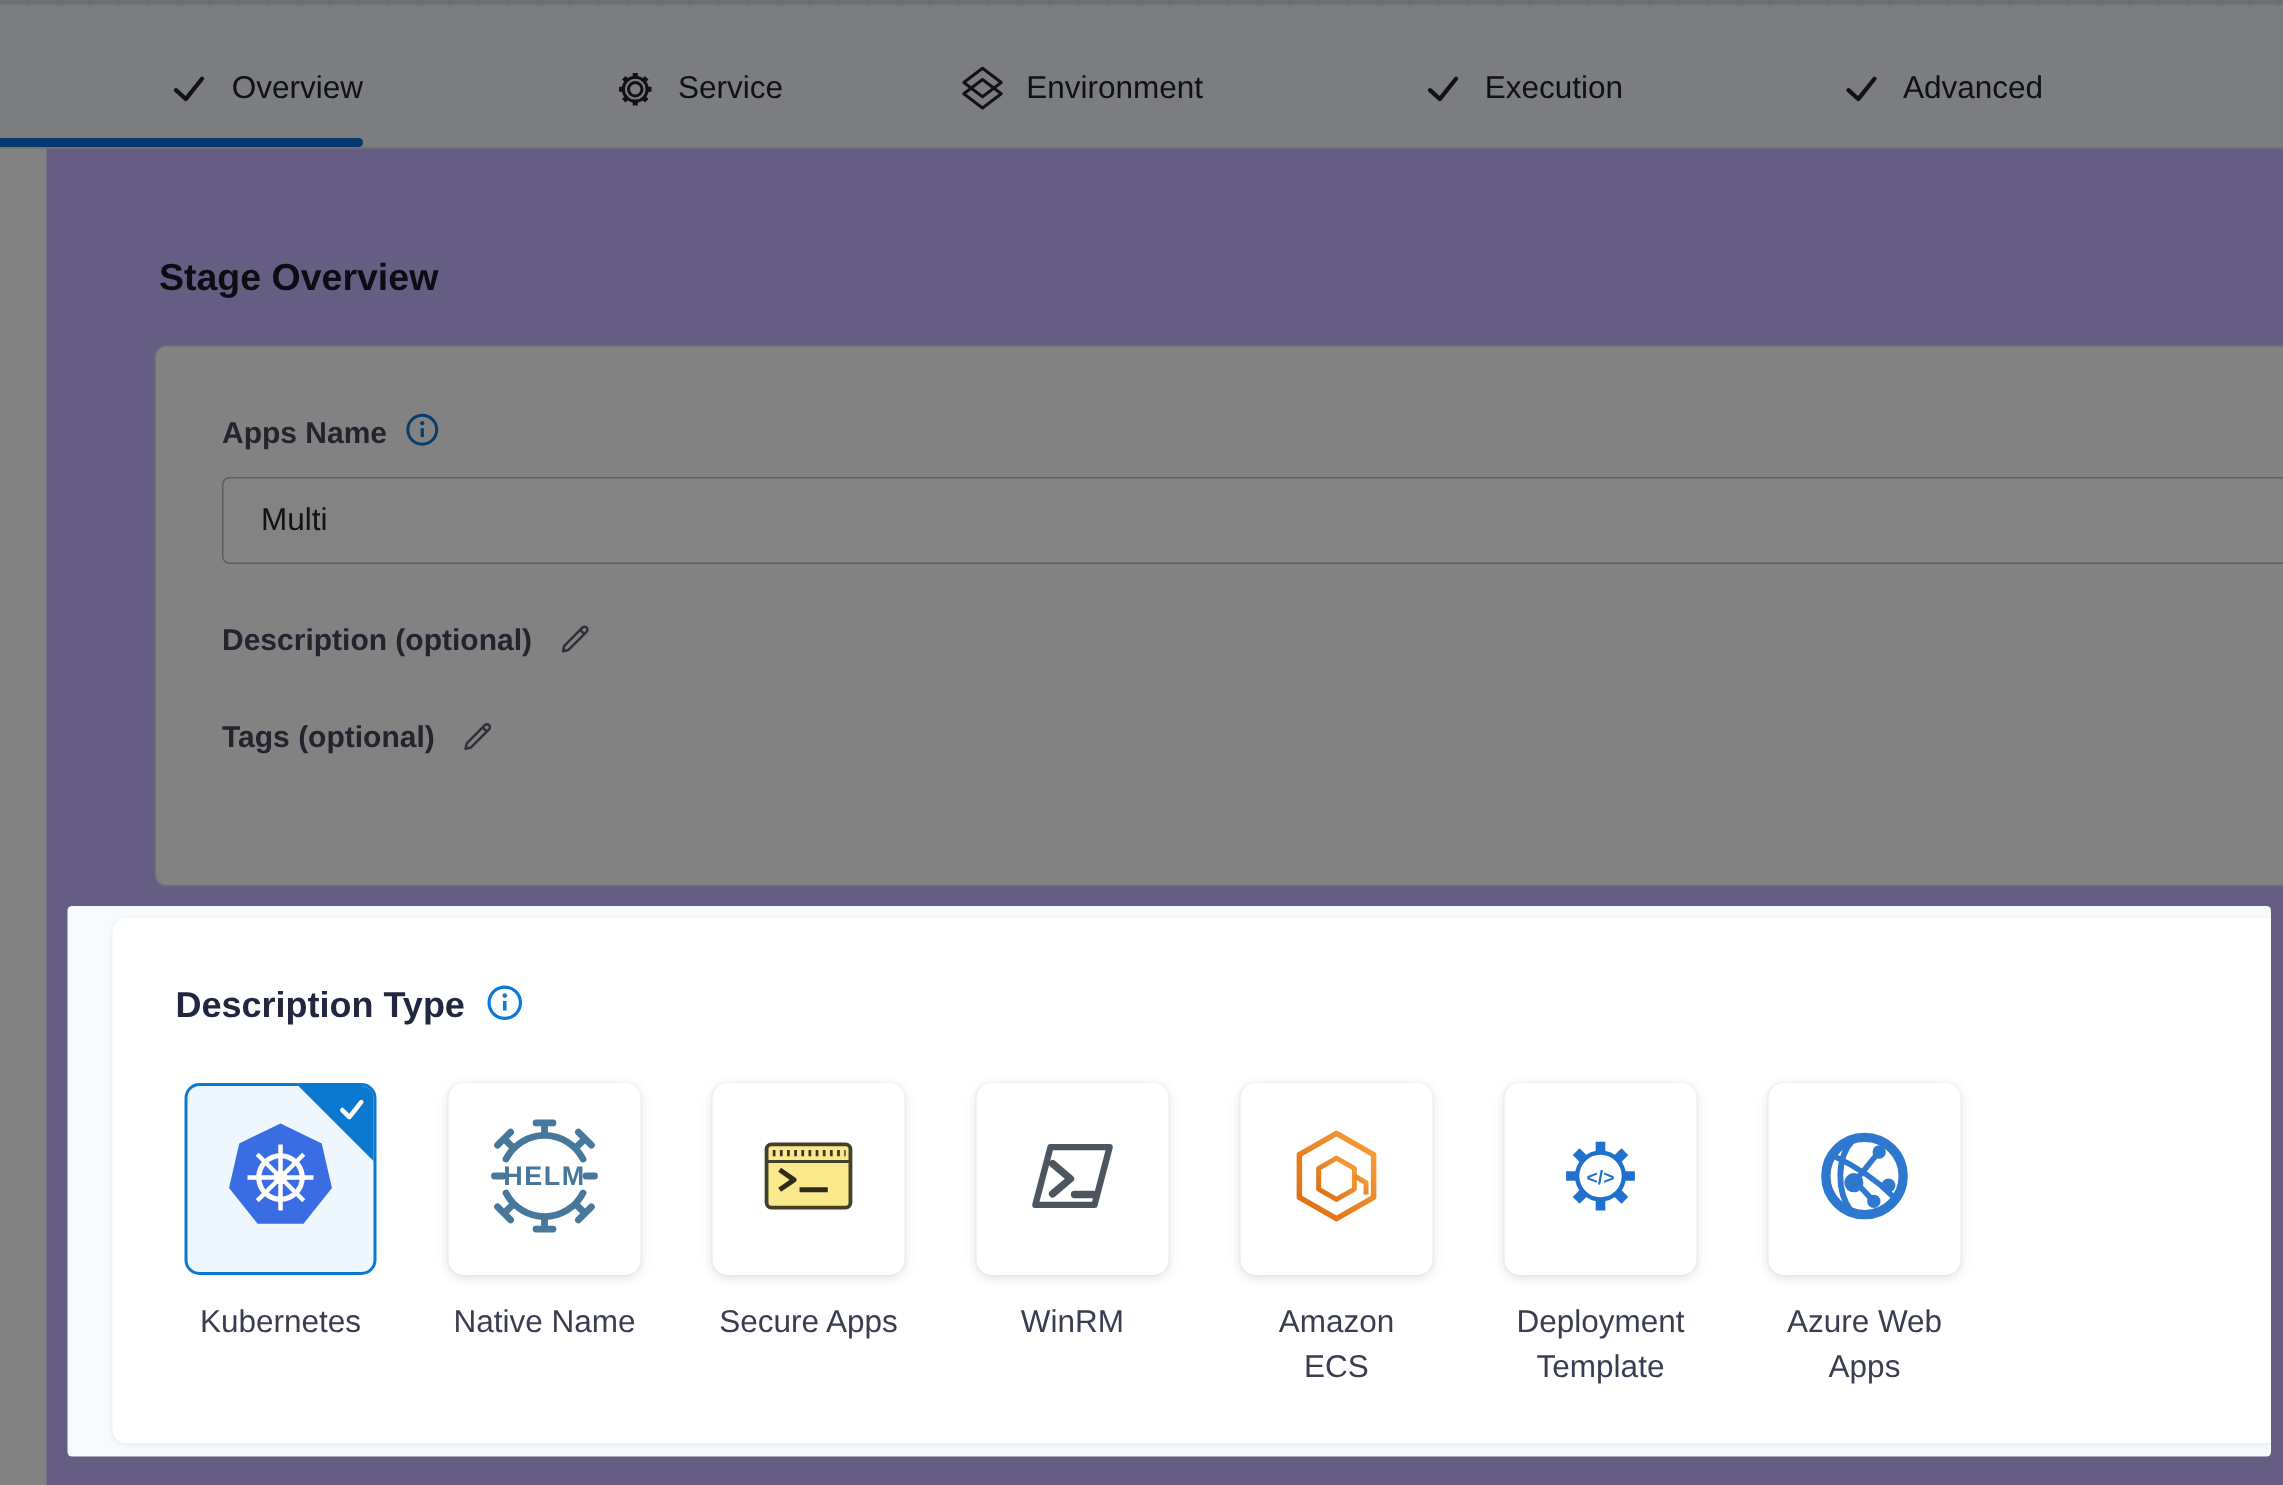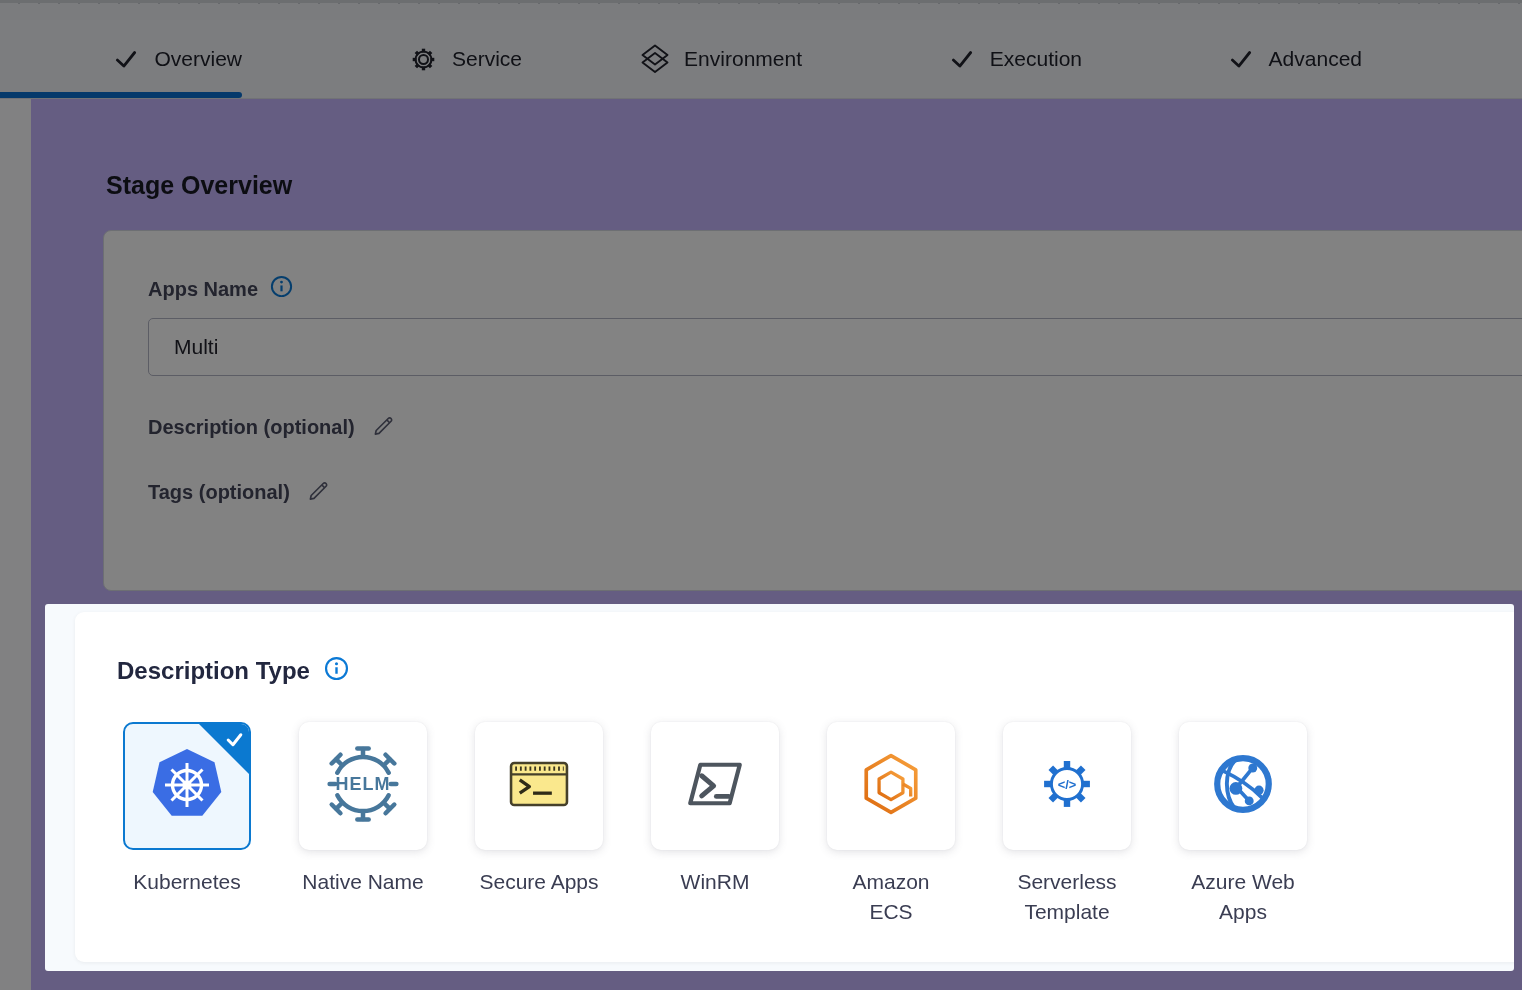--- a/index.html
+++ b/index.html
@@ -292,21 +292,21 @@
                   <line x1="48" y1="48" x2="53.7" y2="53.7"></line>
                     <line x1="18.3" y1="18.3" x2="24" y2="24"></line>
                   <line x1="48" y1="24" x2="53.7" y2="18.3"></line>
                     <line x1="18.3" y1="53.7" x2="24" y2="48"></line>
                 </g>
               </g>
               <text x="36" y="41.5" text-anchor="middle" font-family="Liberation Sans, sans-serif" font-size="14" font-weight="bold" fill="#2070cf">&lt;/&gt;</text>
             </svg>
           </span>
         </div>
-        <div class="tile-label">Serverless
+        <div class="tile-label">Deployment
 Template</div>
       </div>
 
       <div class="tile-item">
         <div class="tile">
           <span>
             <svg width="64" height="64" viewBox="0 0 72 72">
               <circle cx="36" cy="36" r="29" fill="#ffffff" stroke="#2e78d0" stroke-width="7"></circle>
               <g stroke="#2e78d0" fill="none" stroke-linecap="round">
                 <path d="M27,9.5 C15,22 15,48 26,62.5" stroke-width="4.4"></path>

